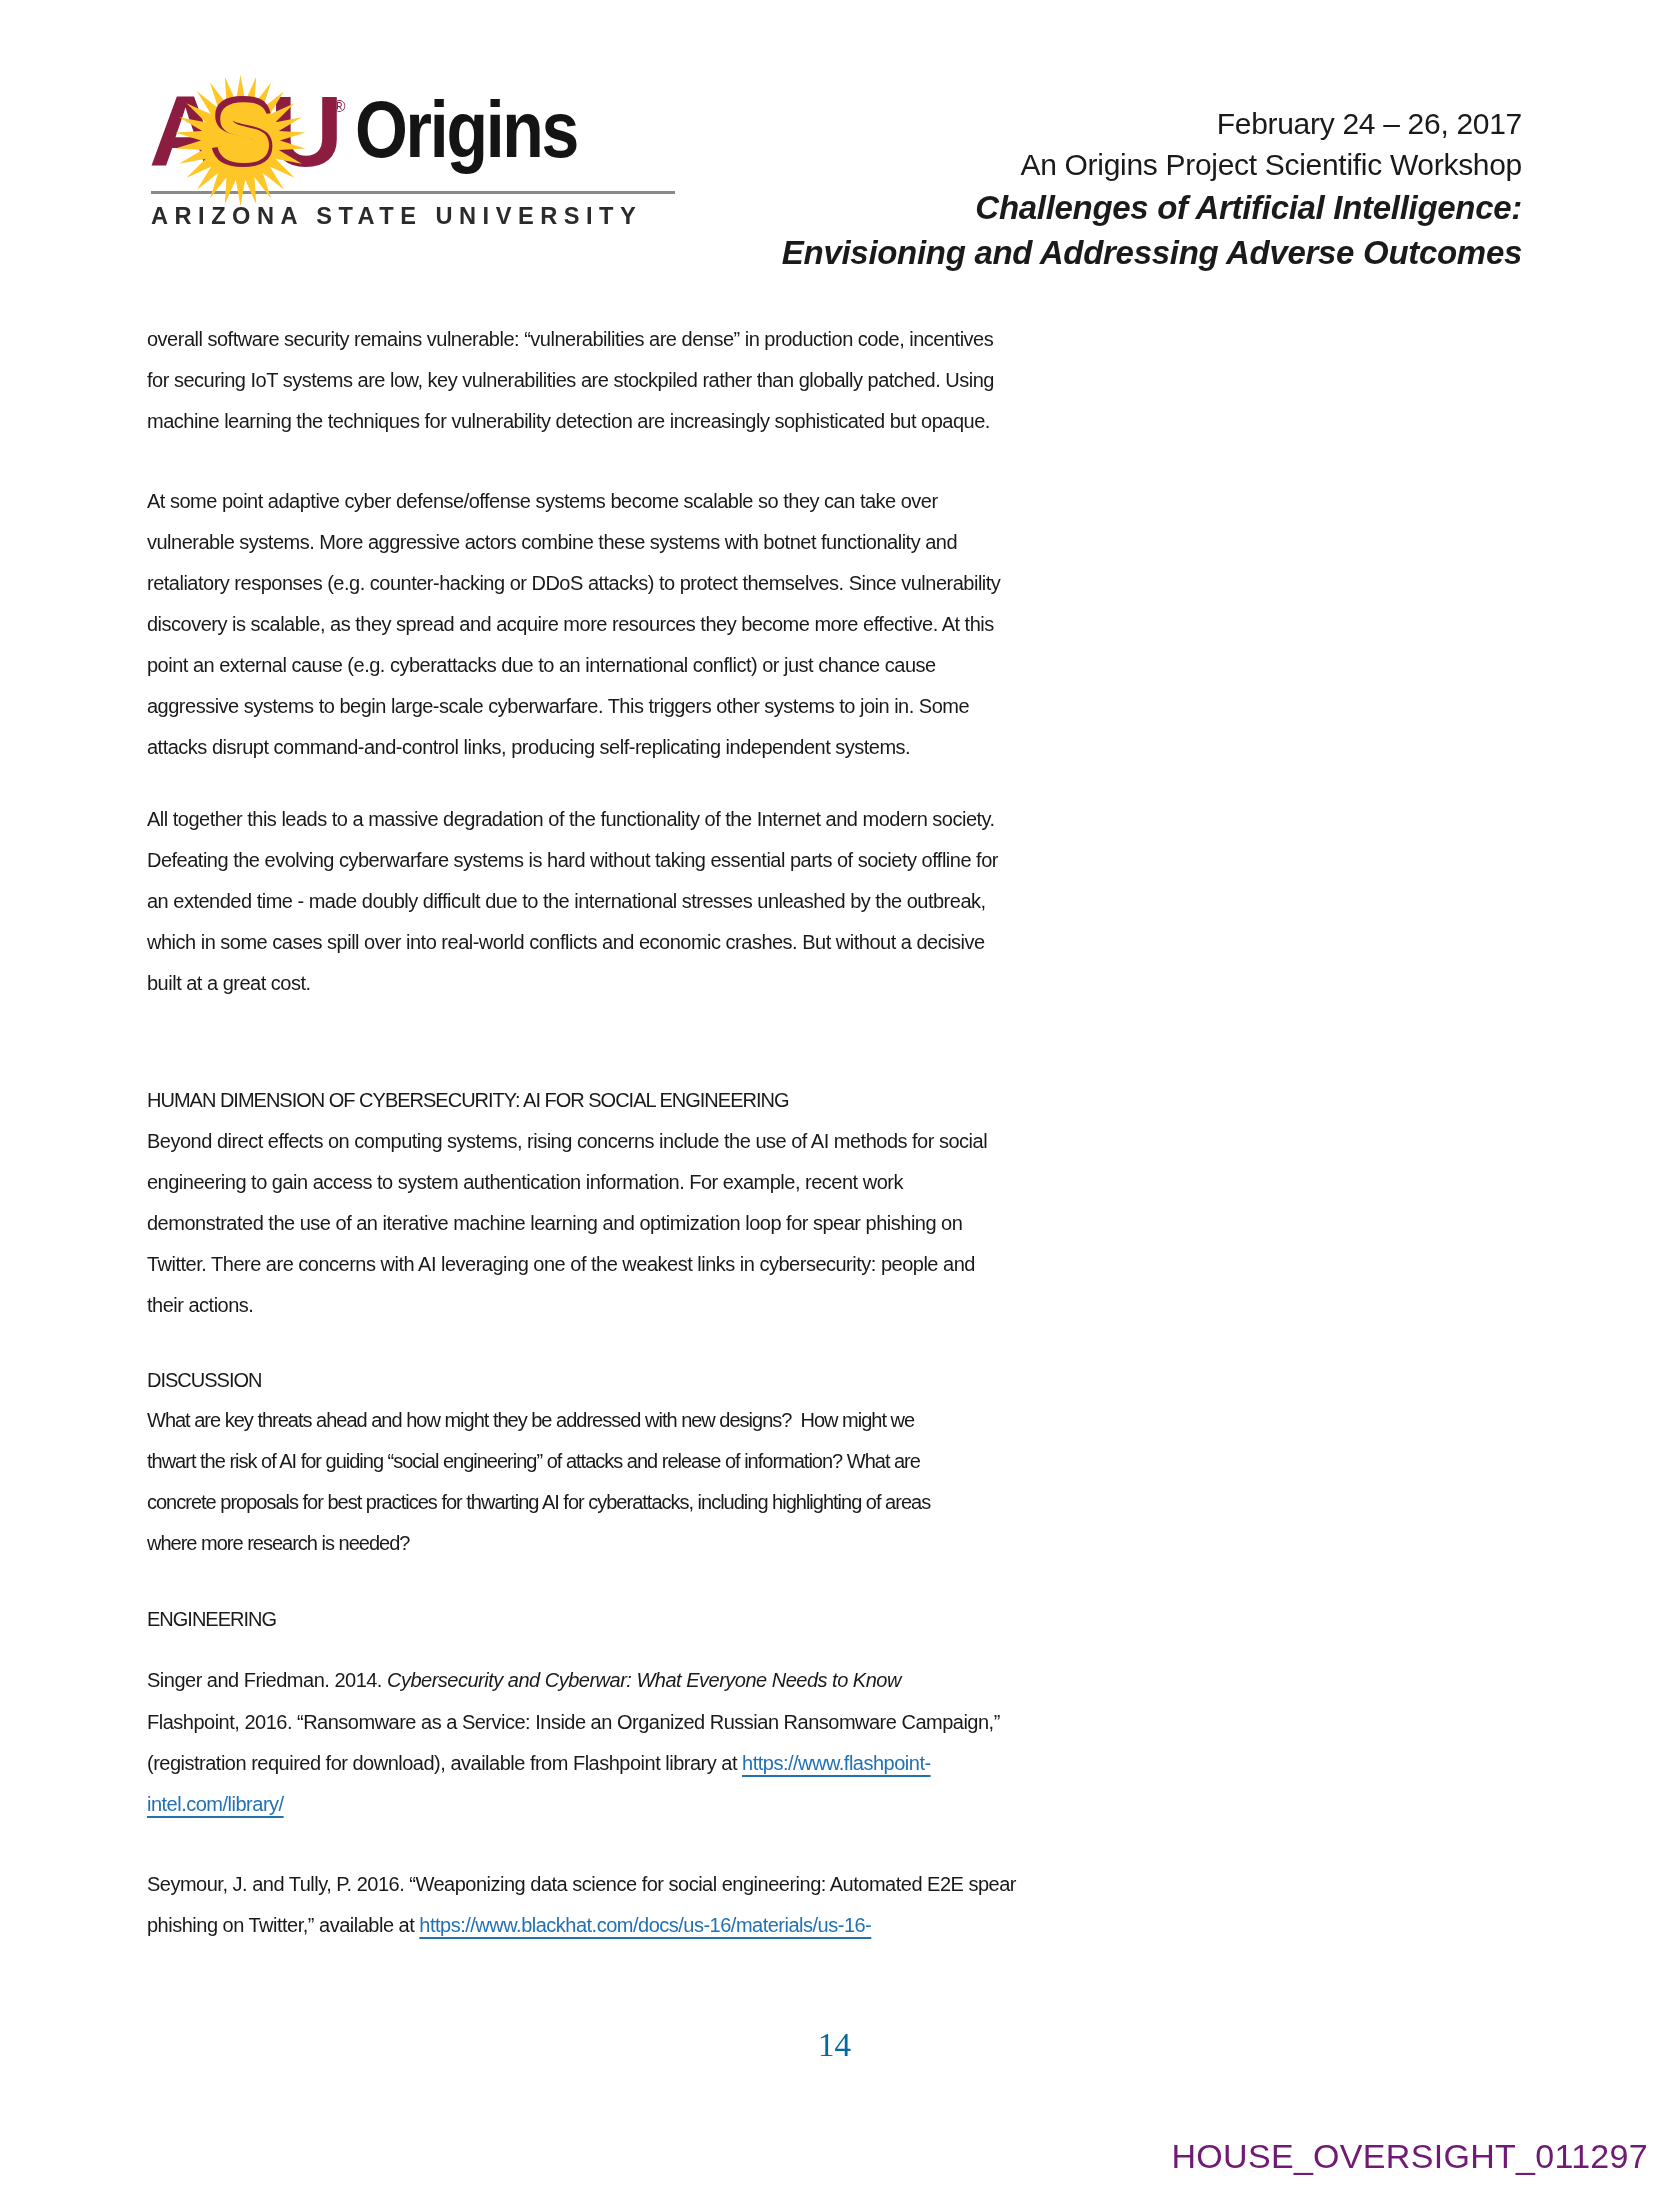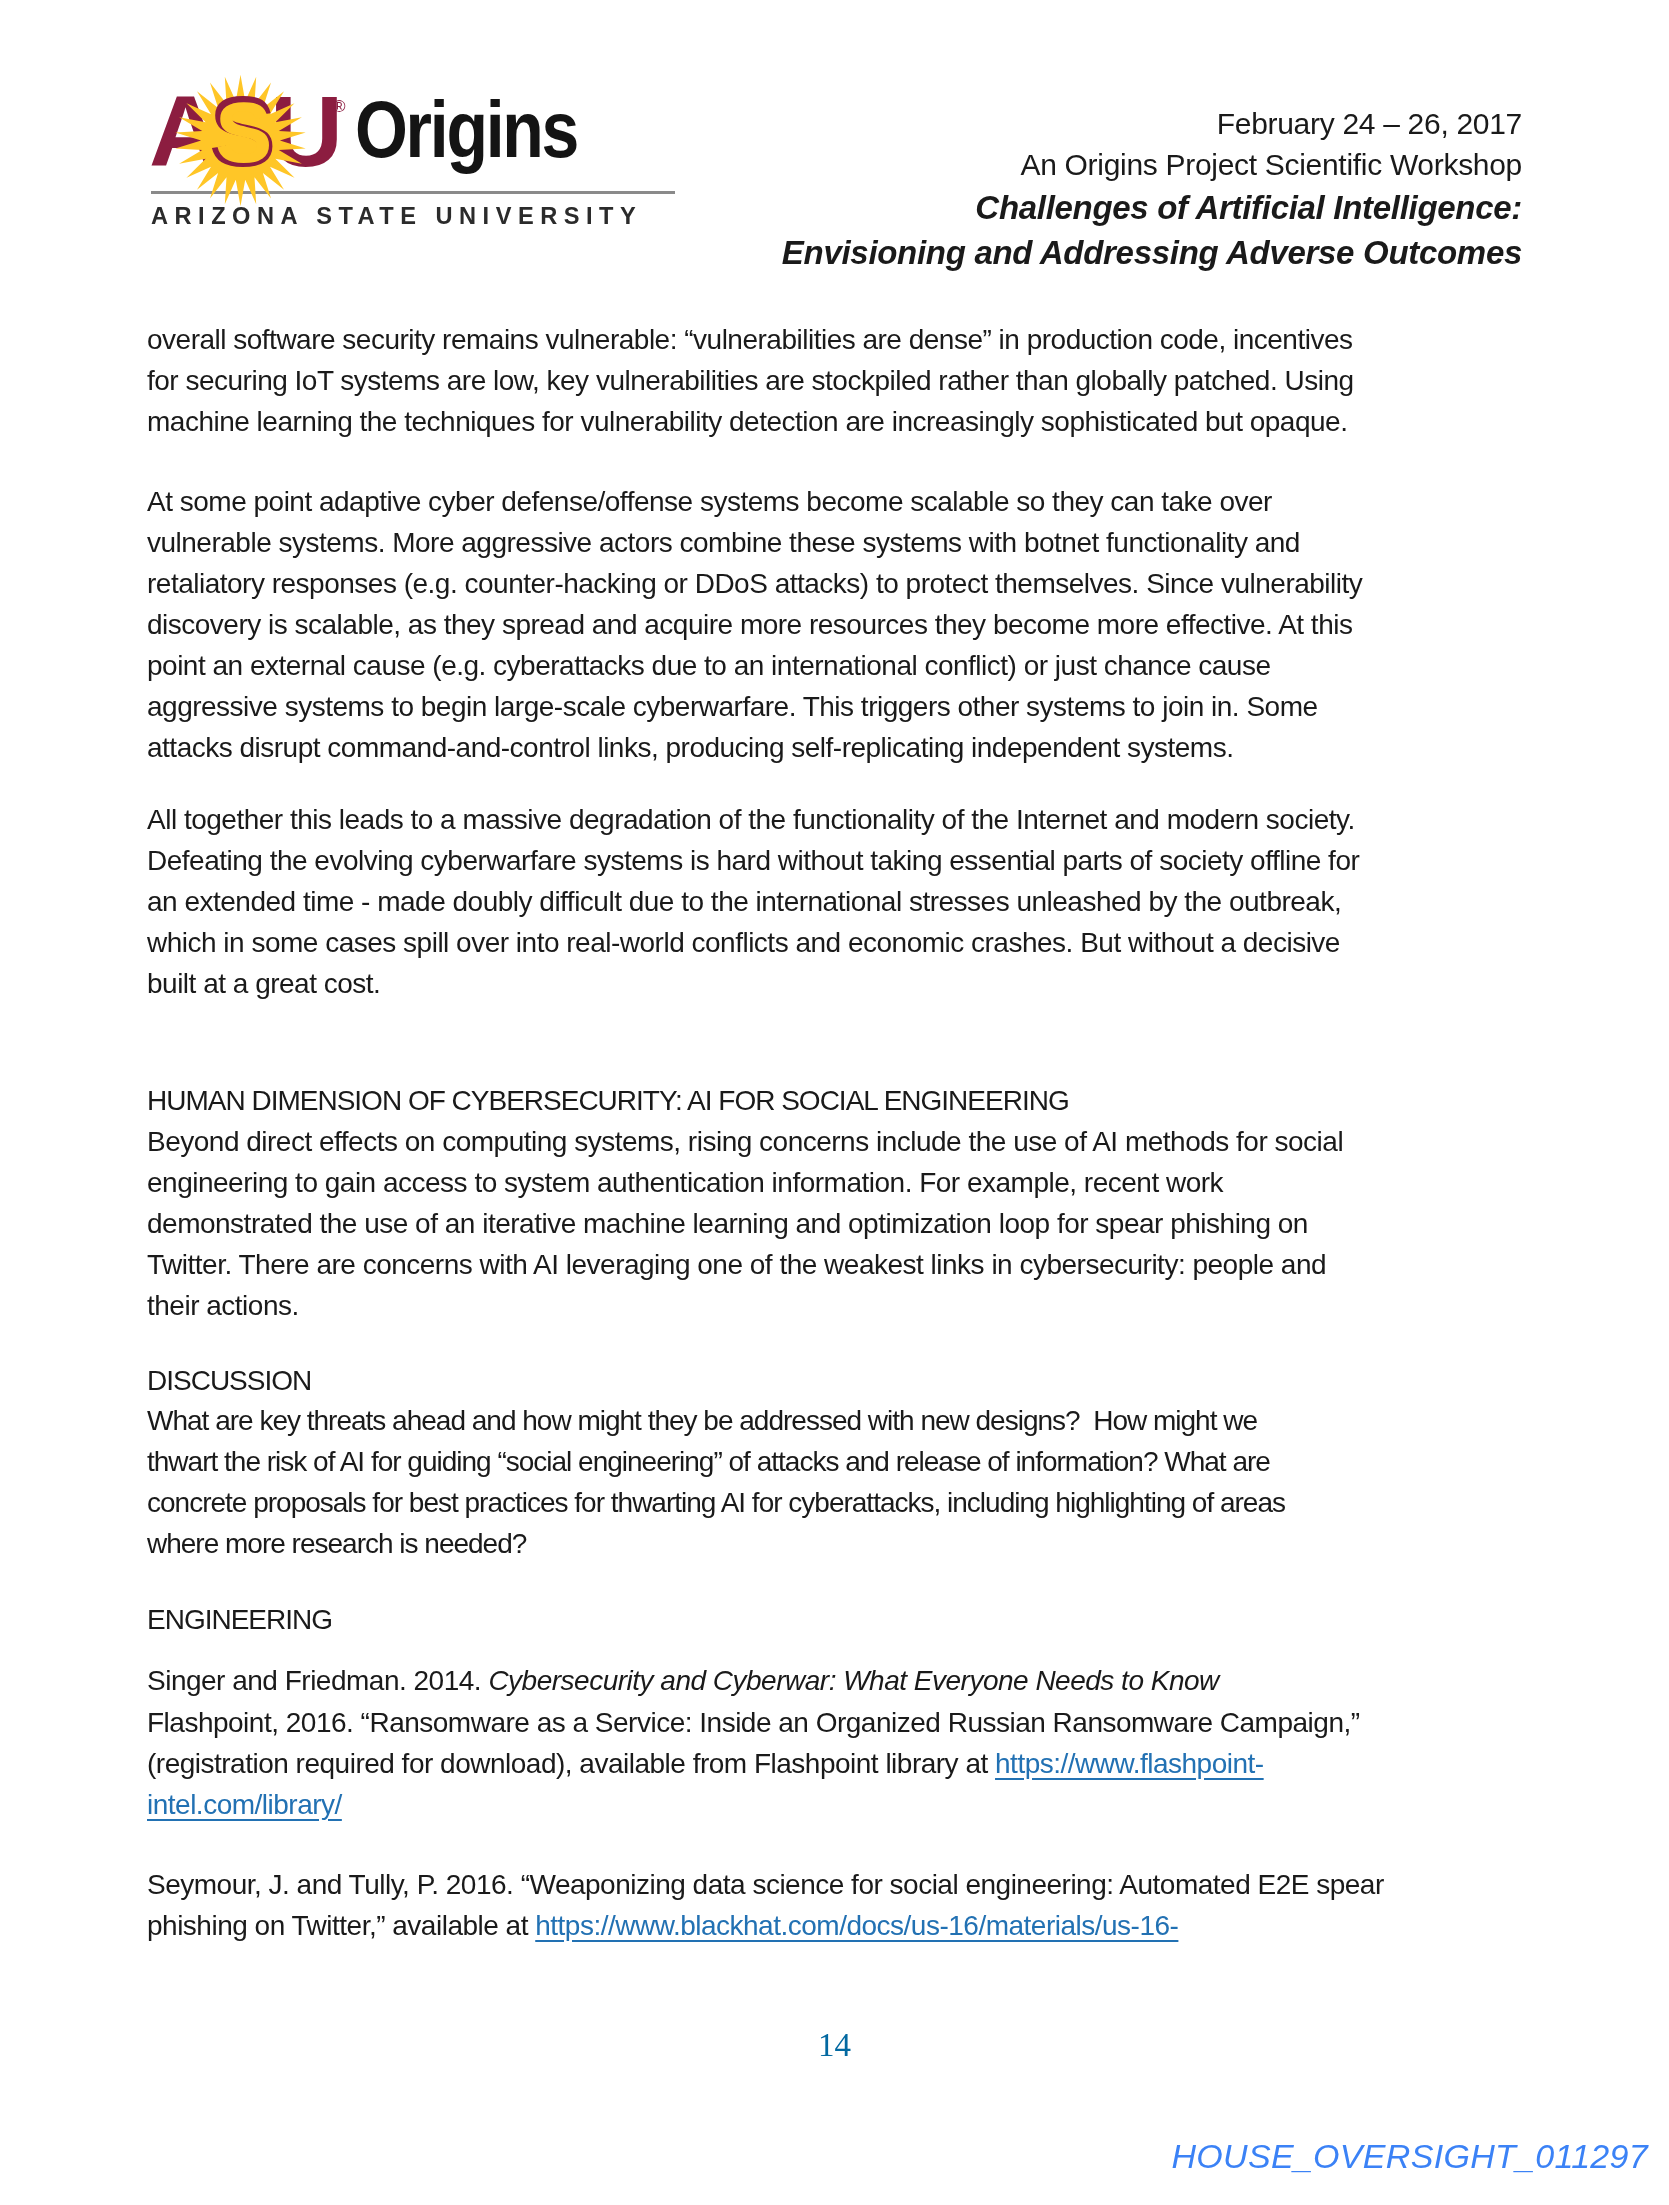--- a/index.html
+++ b/index.html
@@ -29,31 +29,31 @@
   #university-word{
     position:absolute;left:151px;top:203px;font-weight:700;font-size:23.6px;letter-spacing:6.5px;
     color:#2B2B2B;white-space:pre;
   }
   
   #header-block{position:absolute;right:147px;top:103px;text-align:right;}
   .hdr-line{font-size:30px;line-height:41px;letter-spacing:-0.3px;white-space:pre;}
   .hdr-line.bi{font-weight:700;font-style:italic;font-size:33px;line-height:45px;}
   
   .para{position:absolute;left:147px;}
-  .line{white-space:pre;line-height:41px;font-size:28px;letter-spacing:-0.5px;}
+  .line{white-space:pre;line-height:41px;font-size:20px;letter-spacing:-0.5px;}
   .para.b .line{font-weight:400;letter-spacing:-1px;}
   .seg.i{font-style:italic;}
   .seg.a{color:var(--link);text-decoration:underline;text-underline-offset:4.6px;}
   
   #page-number{
     position:absolute;left:0;top:2027px;width:1669px;text-align:center;
     font-family:"Liberation Serif",serif;font-size:33px;color:#0369a1;
   }
   #bates-number{
-    position:absolute;right:21px;top:2137px;font-size:34px;letter-spacing:0.3px;color:#3b82f6;font-style:italic;
+    position:absolute;right:21px;top:2137px;font-size:34px;letter-spacing:0.3px;color:#701a75;
   }
 </style>
 </head>
 <body>
 
 <div id="page">
 
   <div id="logo">
     <svg id="sunburst" viewBox="0 0 230 230" aria-hidden="true">
       <polygon id="sunburst-poly" points="115.0,15.0 122.2,55.4 138.9,17.9 136.3,58.9 161.5,26.5 149.1,65.6 181.3,40.1 159.9,75.2 197.3,58.2 168.1,87.1 208.5,79.5 173.3,100.6 214.3,102.9 175.0,115.0 214.3,127.1 173.3,129.4 208.5,150.5 168.1,142.9 197.3,171.8 159.9,154.8 181.3,189.9 149.1,164.4 161.5,203.5 136.3,171.1 138.9,212.1 122.2,174.6 115.0,215.0 107.8,174.6 91.1,212.1 93.7,171.1 68.5,203.5 80.9,164.4 48.7,189.9 70.1,154.8 32.7,171.8 61.9,142.9 21.5,150.5 56.7,129.4 15.7,127.1 55.0,115.0 15.7,102.9 56.7,100.6 21.5,79.5 61.9,87.1 32.7,58.2 70.1,75.2 48.7,40.1 80.9,65.6 68.5,26.5 93.7,58.9 91.1,17.9 107.8,55.4" fill="#FFC627"></polygon>

